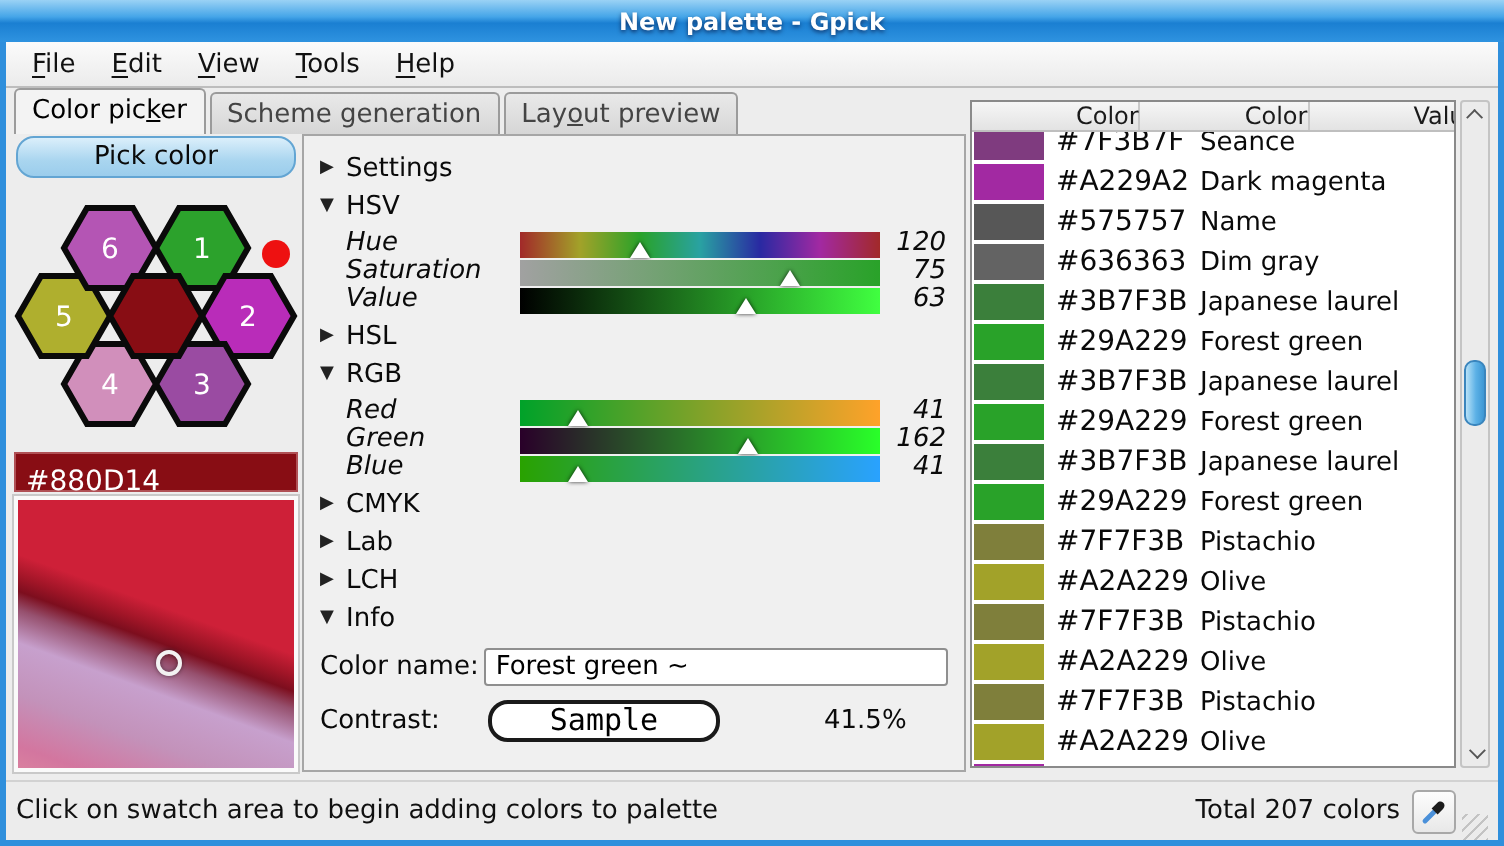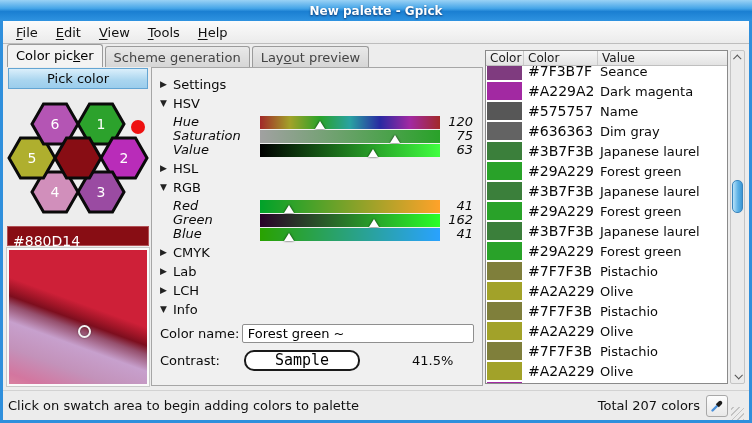--- a/index.html
+++ b/index.html
@@ -23,21 +23,21 @@
   .content { flex:1 1 auto; position:relative; background:#ededed; }
   
   .tabbar { position:absolute; left:4px; top:2px; height:21px; display:flex; align-items:flex-end; z-index:2; }
   .tab { padding:3px 8px 2px; margin-right:2px; font-size:13px; color:#444;
          background:linear-gradient(#e9e9e9,#d6d6d6); border:1px solid #9b9b9b; border-bottom:none;
          border-radius:3px 3px 0 0; }
   .tab.active { background:#f3f3f3; color:#000; padding-bottom:4px; }
   
   .left-panel { position:absolute; left:4px; top:23px; width:142px; bottom:4px; display:flex; flex-direction:column; }
   .pick-btn { height:21px; margin:1px 1px 3px; font-size:13px; color:#0a0a0a; text-align:center; line-height:19px;
-    background:linear-gradient(#dbeffb,#a9d5ef 60%,#9bcdec); border:1px solid #63a5d3; border-radius:0; }
+    background:linear-gradient(#dbeffb,#a9d5ef 60%,#9bcdec); border:1px solid #63a5d3; border-radius:9px; }
   .hex-widget { position:relative; height:134px; flex:0 0 auto; }
   .indicator-dot { position:absolute; right:4px; top:28px; width:14px; height:14px; border-radius:50%; }
   .hex-bar { height:20px; flex:0 0 auto; color:#fff; font-size:14px; padding:6px 5px; border:1px solid #b05055; }
   .zoom-preview { flex:1 1 auto; margin-top:2px; position:relative; border:2px solid #fafafa; outline:1px solid #c9c9c9;
     background:linear-gradient(200deg,#ce2038 0%,#ce2038 42%,#a01527 48%,#7d0e1e 52%,#96506e 57%,#c7a0cd 66%,#c392ba 80%,#d3769f 94%,#d9809f 100%);
   }
   .zoom-circle { position:absolute; left:50%; top:56%; width:13px; height:13px; border:2px solid #f2f2f2; border-radius:50%;
     box-shadow:0 0 2px rgba(0,0,0,.5), inset 0 0 2px rgba(0,0,0,.5); }
   
   .mid-panel { position:absolute; left:148px; top:23px; width:332px; bottom:4px; background:#f0f0f0;
@@ -56,21 +56,21 @@
   .info-label { width:84px; font-size:13px; color:#0a0a0a; }
   .name-input { width:238px; height:19px; border:1px solid #8f8f8f; border-radius:2px; background:#fff;
     font-family:"DejaVu Sans","Liberation Sans",sans-serif; font-size:13px; padding:0 5px; color:#000; }
   .sample-btn { width:116px; height:21px; background:#fff; color:#000; border:2px solid #1a1a1a; border-radius:10px;
     font-family:"DejaVu Sans Mono","Liberation Mono",monospace; font-size:15px; line-height:16px; text-align:center; }
   .contrast-value { margin-left:52px; font-size:13px; color:#0a0a0a; }
   
   .right-panel { position:absolute; left:482px; top:6px; right:4px; bottom:6px; display:flex; }
   .palette-list { flex:1; border:1px solid #8a8a8a; background:#fff; display:flex; flex-direction:column; overflow:hidden; }
   .palette-header { display:flex; flex:0 0 15px; background:linear-gradient(#f6f6f6,#e3e3e3); border-bottom:1px solid #bfbfbf; }
-  .palette-header .hcell { font-size:12px; color:#1a1a1a; padding:0 0 0 4px; line-height:14px; border-right:1px solid #c9c9c9; }
+  .palette-header .hcell { font-size:12px; color:#1a1a1a; padding:0 0 0 4px; line-height:14px; border-right:1px solid #c9c9c9;margin-left:48px; }
   .hcell.c0 { width:38px; } .hcell.c1 { width:74px; } .hcell.c2 { flex:1; border-right:none; }
   .palette-body { flex:1; overflow:hidden; position:relative; }
   .palette-rows { position:absolute; left:0; right:0; top:-5px; }
   .palette-row { display:flex; height:20px; align-items:center; }
   .cell-swatch { width:38px; display:flex; justify-content:flex-start; }
   .swatch { width:35px; height:18px; margin-left:1px; }
   .cell-hex { width:74px; font-size:14px; color:#0a0a0a; padding-left:4px; }
   .cell-name { flex:1; font-size:13px; color:#0a0a0a; padding-left:2px; }
   
   .scrollbar { width:15px; margin-left:2px; background:#ebebeb; border:1px solid #c4c4c4; border-radius:2px; position:relative; }

